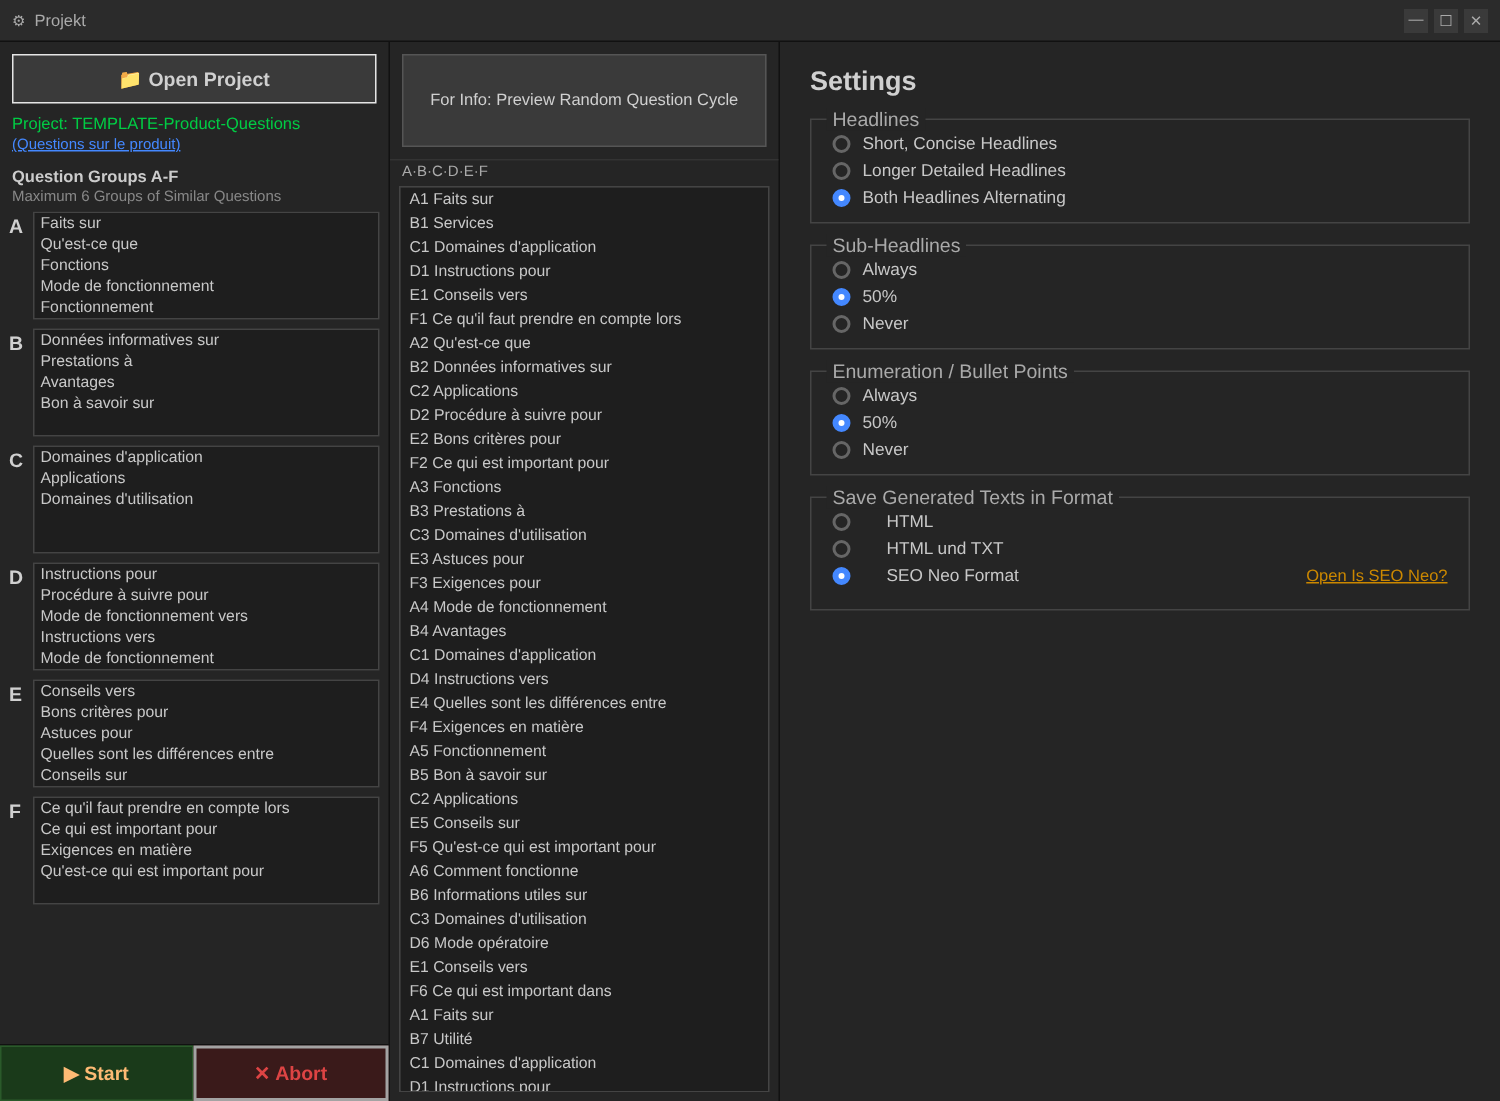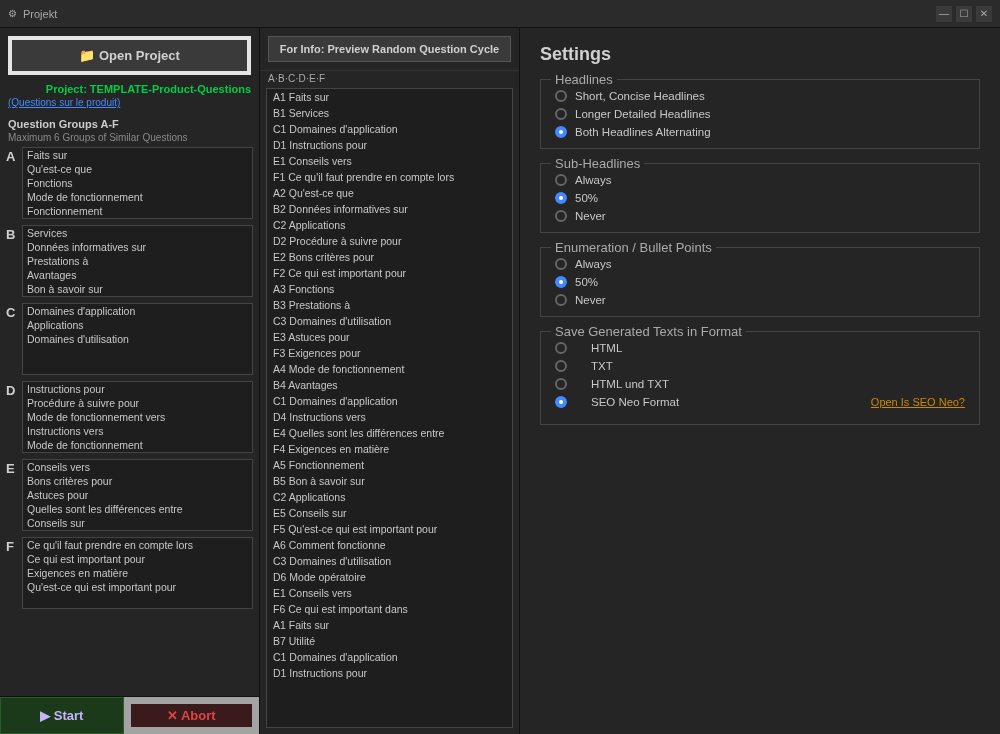--- a/index.html
+++ b/index.html
@@ -58,38 +58,37 @@
     .left-panel {
       width: 260px;
       background: #252525;
       display: flex;
       flex-direction: column;
       border-right: 1px solid #111;
       flex-shrink: 0;
     }
     .open-project-btn {
       background: #3a3a3a;
-      border: 4px solid #e5e5e5;
+      border: 1px solid #e5e5e5;
       color: #d0d0d0;
       padding: 8px 12px;
       margin: 8px;
       cursor: pointer;
       display: flex;
       align-items: center;
       justify-content: center;
       gap: 6px;
       font-size: 13px;
       font-weight: bold;
     }
     .project-name {
       color: #00cc44;
       font-size: 11px;
-      font-weight: bold;
+      font-weight: normal;
       padding: 0 8px 2px;
-      text-align: right;
     }
     .project-subtitle {
       color: #4488ff;
       font-size: 10px;
       padding: 0 8px 6px;
       text-decoration: underline;
       cursor: pointer;
     }
     .section-title {
       font-size: 11px;
@@ -135,33 +134,33 @@
     .bottom-buttons {
       display: flex;
       height: 38px;
       border-top: 1px solid #111;
       flex-shrink: 0;
     }
     .btn-start {
       flex: 1;
       background: #1a3a1a;
       border: 1px solid #2a5a2a;
-      color: #c4b5fd;
+      color: #fdba74;
       font-size: 13px;
       font-weight: bold;
       cursor: pointer;
       display: flex;
       align-items: center;
       justify-content: center;
       gap: 6px;
     }
     .btn-abort {
       flex: 1;
       background: #3a1a1a;
-      border: 7px solid #a3a3a3;
+      border: 2px solid #a3a3a3;
       color: #dd4444;
       font-size: 13px;
       font-weight: bold;
       cursor: pointer;
       display: flex;
       align-items: center;
       justify-content: center;
       gap: 6px;
     }
     .middle-panel {
@@ -169,26 +168,25 @@
       background: #252525;
       display: flex;
       flex-direction: column;
       border-right: 1px solid #111;
       flex-shrink: 0;
     }
     .preview-btn {
       background: #3a3a3a;
       border: 1px solid #555;
       color: #d0d0d0;
-      padding: 6px 10px;
+      padding: 24px 10px;
       margin: 8px;
       cursor: pointer;
       font-size: 11px;
       text-align: center;
-      font-weight: bold;
     }
     .abc-label {
       font-size: 10px;
       color: #aaa;
       padding: 2px 8px 4px;
       border-top: 1px solid #333;
     }
     .question-list {
       flex: 1;
       overflow-y: auto;
@@ -319,21 +317,20 @@
             <div class="group-list-item">Faits sur</div>
             <div class="group-list-item">Qu'est-ce que</div>
             <div class="group-list-item">Fonctions</div>
             <div class="group-list-item">Mode de fonctionnement</div>
             <div class="group-list-item">Fonctionnement</div>
           </div>
         </div>
         <div class="group-block">
           <div class="group-label">B</div>
           <div class="group-list">
-            <div class="group-list-item">Services</div>
             <div class="group-list-item">Données informatives sur</div>
             <div class="group-list-item">Prestations à</div>
             <div class="group-list-item">Avantages</div>
             <div class="group-list-item">Bon à savoir sur</div>
           </div>
         </div>
         <div class="group-block">
           <div class="group-label">C</div>
           <div class="group-list">
             <div class="group-list-item">Domaines d'application</div>
@@ -403,20 +400,21 @@
         <div class="question-item">C1 Domaines d'application</div>
         <div class="question-item">D4 Instructions vers</div>
         <div class="question-item">E4 Quelles sont les différences entre</div>
         <div class="question-item">F4 Exigences en matière</div>
         <div class="question-item">A5 Fonctionnement</div>
         <div class="question-item">B5 Bon à savoir sur</div>
         <div class="question-item">C2 Applications</div>
         <div class="question-item">E5 Conseils sur</div>
         <div class="question-item">F5 Qu'est-ce qui est important pour</div>
         <div class="question-item">A6 Comment fonctionne</div>
+        <div class="question-item">B6 Informations utiles sur</div>
         <div class="question-item">C3 Domaines d'utilisation</div>
         <div class="question-item">D6 Mode opératoire</div>
         <div class="question-item">E1 Conseils vers</div>
         <div class="question-item">F6 Ce qui est important dans</div>
         <div class="question-item">A1 Faits sur</div>
         <div class="question-item">B7 Utilité</div>
         <div class="question-item">C1 Domaines d'application</div>
         <div class="question-item">D1 Instructions pour</div>
       </div>
   </div>
@@ -480,24 +478,20 @@
 
     <div class="settings-group">
       <span class="settings-group-title">Save Generated Texts in Format</span>
       <div id="saveformat-options">
           <div class="save-row">
             <div class="radio-circle"></div>
             <span class="radio-label">HTML</span>
           </div>
           <div class="save-row">
             <div class="radio-circle"></div>
-            <span class="radio-label">TXT</span>
-          </div>
-          <div class="save-row">
-            <div class="radio-circle"></div>
             <span class="radio-label">HTML und TXT</span>
           </div>
           <div class="save-row">
             <div class="radio-circle selected"></div>
             <span class="radio-label">SEO Neo Format</span>
             <span class="what-is-link">Open Is SEO Neo?</span>
           </div>
         </div>
     </div>
   </div>

